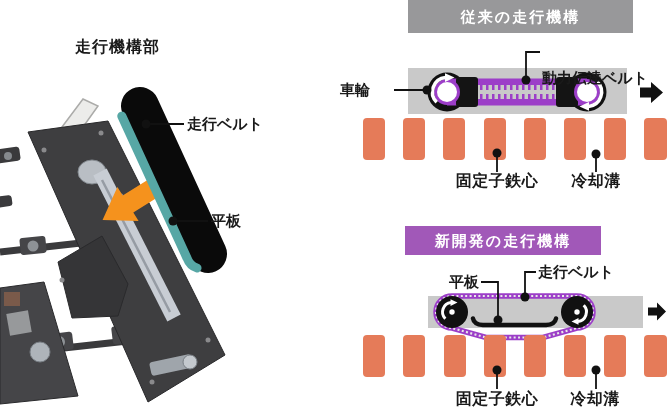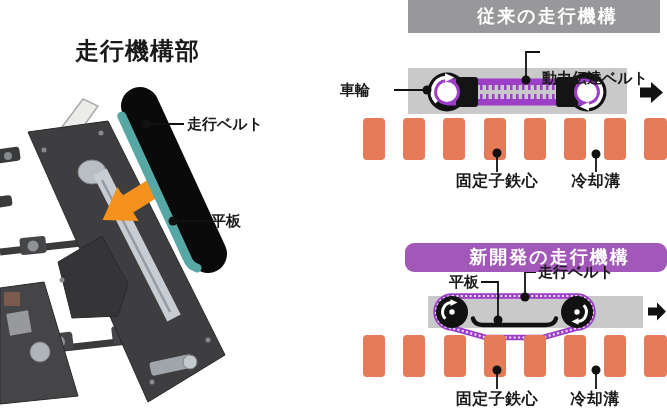--- a/index.html
+++ b/index.html
@@ -6,28 +6,28 @@
   .canvas{
     position:relative;width:667px;height:408px;background:#ffffff;overflow:hidden;
     font-family:"Liberation Sans","DejaVu Sans",sans-serif;
   }
   .canvas svg{position:absolute;left:0;top:0;}
   .lbl{
     position:absolute;font-weight:bold;color:#1a1a1a;white-space:nowrap;line-height:1.1;
   }
   .lbl.s15{font-size:15px;}
   .lbl.s16{font-size:16px;letter-spacing:0.5px;}
-  .lbl.title{font-size:24px;letter-spacing:1px;}
+  .lbl.title{font-size:16px;letter-spacing:1px;}
   .lbl.centered{transform:translateX(-50%);}
   .banner{
     position:absolute;color:#ffffff;font-weight:bold;text-align:center;
-    font-size:18px;letter-spacing:2px;padding-left:27px;
+    font-size:15px;letter-spacing:2px;
   }
   .banner.gray{left:408px;top:0;width:225px;height:33px;line-height:33px;background:#98989A;}
-  .banner.purple{left:405px;top:243px;width:235px;height:29px;line-height:29px;background:#A158B8;border-radius:9px;}
+  .banner.purple{left:405px;top:226px;width:196px;height:29px;line-height:29px;background:#A158B8;}
 </style>
 </head>
 <body>
 
 <div class="canvas">
 
   <svg width="667" height="408" viewBox="0 0 667 408">
 
     <g>
 

